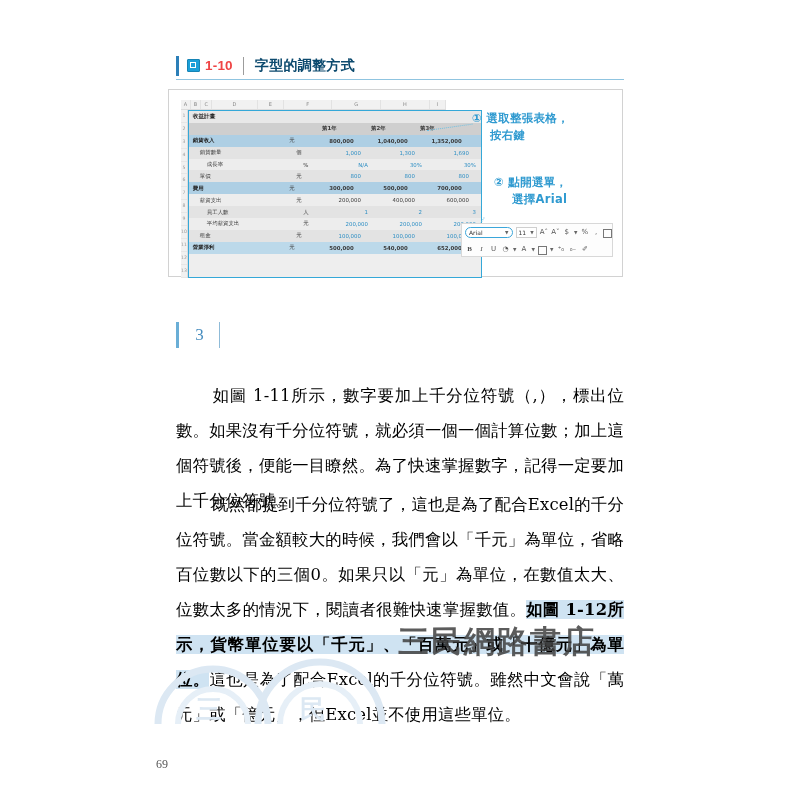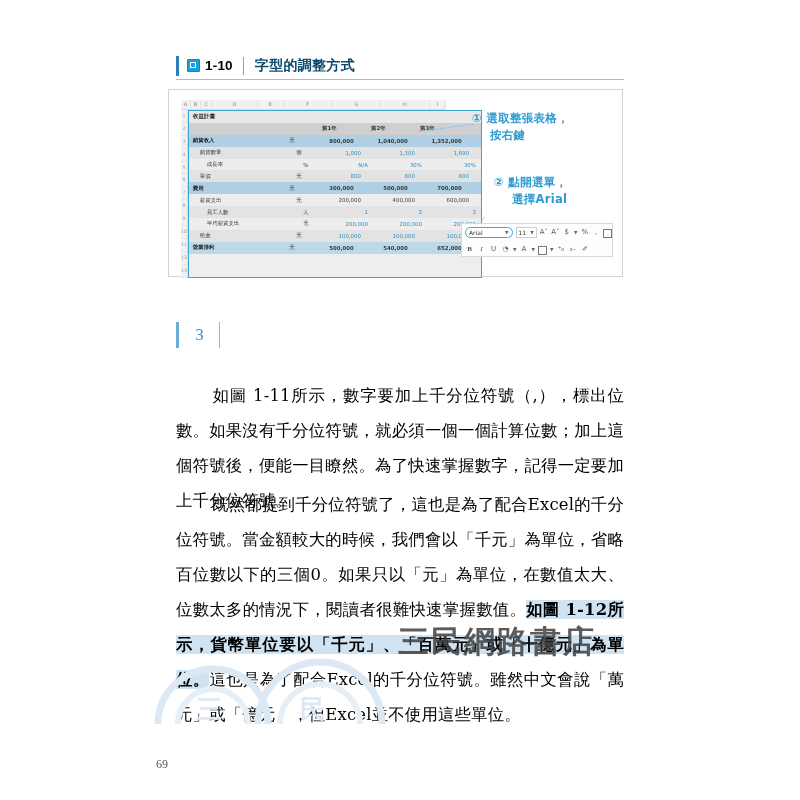--- a/index.html
+++ b/index.html
@@ -55,21 +55,21 @@
     position: absolute;
     left: 2px; top: 2px;
     width: 6px; height: 6px;
     border: 1px solid #ffffff;
     box-sizing: border-box;
   }
   .fig-num {
     font-family: "Liberation Sans", sans-serif;
     font-size: 13.5px;
     font-weight: 700;
-    color: #000000;
+    color: #ef4444;
     letter-spacing: 0.2px;
   }
   .fig-sep {
     width: 1px;
     height: 18px;
     background: #9c9c9c;
     margin: 0 11px 0 10px;
   }
   .fig-title {
     font-family: "DejaVu Sans", "Liberation Sans", sans-serif;

